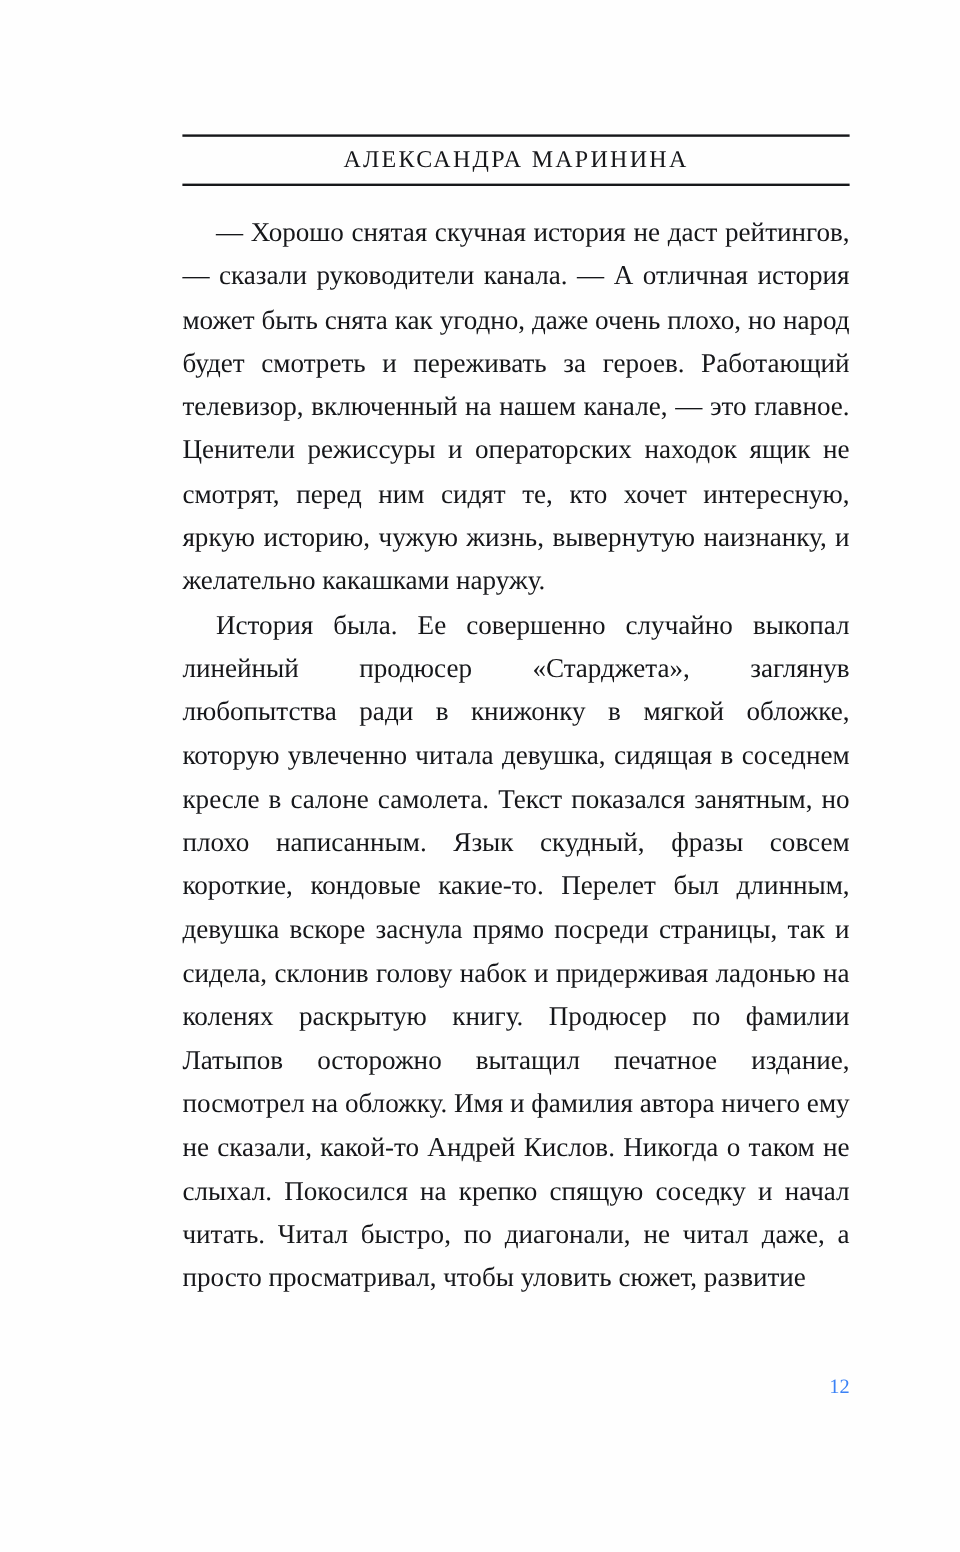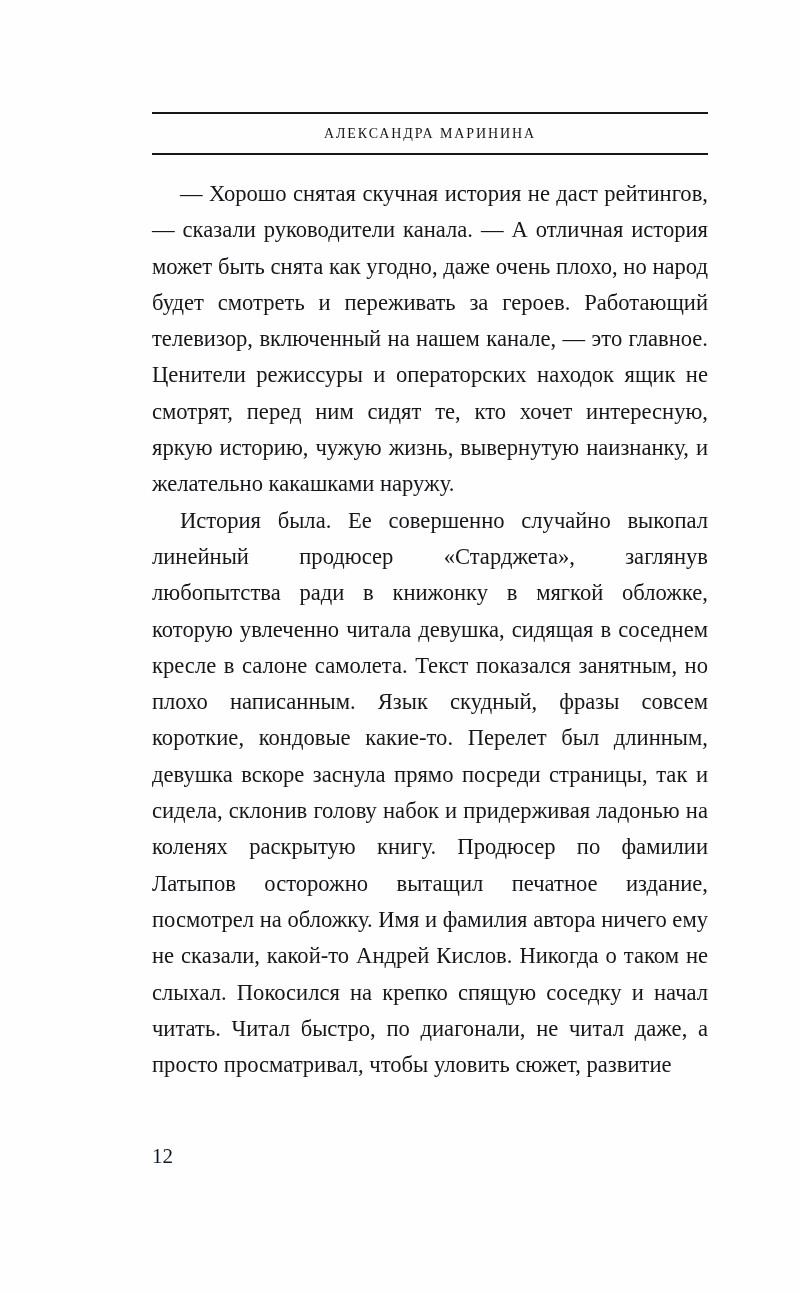--- a/index.html
+++ b/index.html
@@ -30,21 +30,21 @@
     width: 556px;
   }
   .rule {
     width: 100%;
     height: 2px;
     background: #16171a;
   }
   .rule-top { margin-bottom: 0; }
   .running-head-title {
     text-align: center;
-    font-size: 14px;
+    font-size: 20px;
     letter-spacing: 1.9px;
     line-height: 39px;
     height: 39px;
     text-transform: uppercase;
     color: #16171a;
     white-space: nowrap;
   }
   .body-text {
     position: absolute;
     left: 0;
@@ -62,24 +62,24 @@
     text-indent: 28px;
   }
   .body-text p.no-indent {
     text-indent: 0;
   }
   .folio {
     position: absolute;
     left: 0;
     top: 1143px;
     width: 556px;
-    text-align: left;
-    font-size: 21px;
+    text-align: right;
+    font-size: 17px;
     line-height: 26px;
-    color: #0f172a;
+    color: #3b82f6;
   }
 </style>
 </head>
 <body>
 
 <div class="page">
   <div class="content">
 
     <div class="running-head">
       <div class="rule rule-top"></div>

